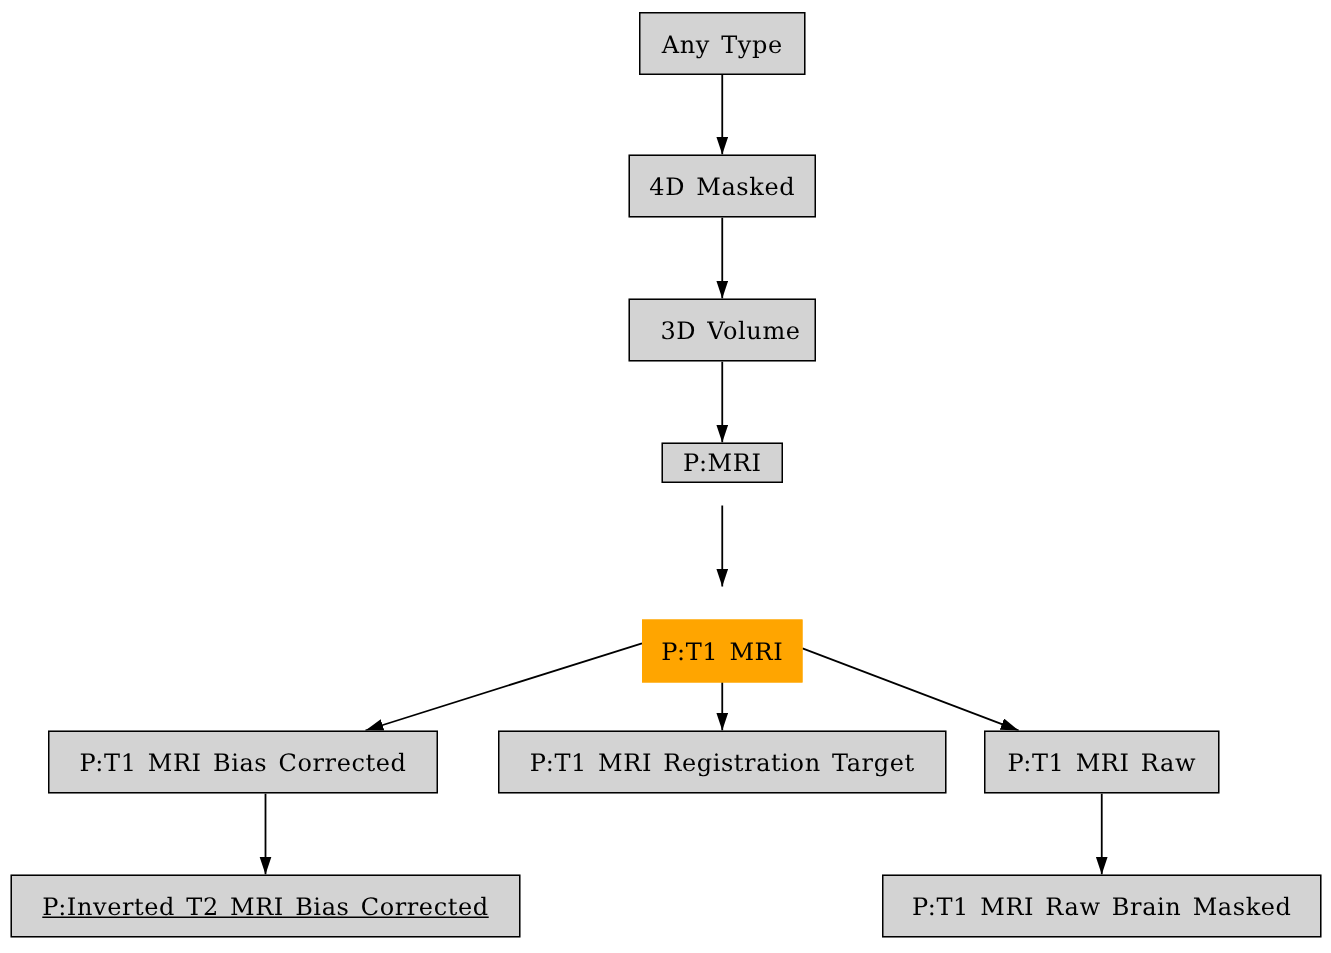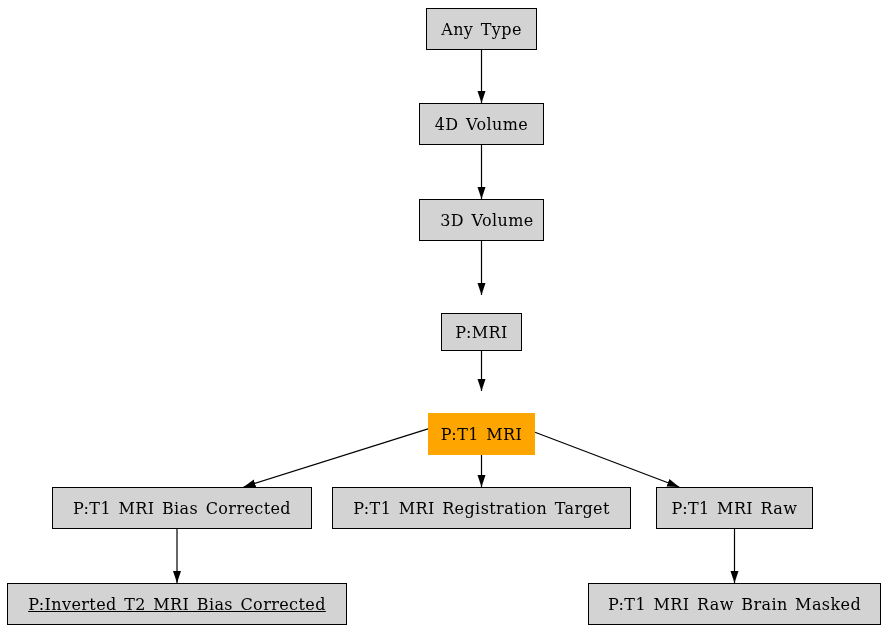--- a/index.html
+++ b/index.html
@@ -66,32 +66,32 @@
         <line x1="535" y1="432.300395256917" x2="679.15625" y2="487" marker-end="url(#arrowhead)"></line>
         <line x1="177" y1="529" x2="177" y2="583" marker-end="url(#arrowhead)"></line>
         <line x1="734.5" y1="529" x2="734.5" y2="583" marker-end="url(#arrowhead)"></line>
       </g>
   </svg>
   <div id="nodes-layer">
       <div class="node" style="left: 426px; top: 8px; width: 111px; height: 42px;">
         <span>Any Type</span>
       </div>
       <div class="node" style="left: 419px; top: 103px; width: 125px; height: 42px;">
-        <span>4D Volume</span>
+        <span>4D Masked</span>
       </div>
       <div class="node" style="left: 419px; top: 199px; width: 125px; height: 42px; padding-left: 11px;">
         <span>3D Volume</span>
       </div>
-      <div class="node" style="left: 441px; top: 313px; width: 81px; height: 38px;">
+      <div class="node" style="left: 441px; top: 295px; width: 81px; height: 27px;">
         <span>P:MRI</span>
       </div>
       <div class="node highlight" style="left: 428px; top: 391px; width: 107px; height: 42px; margin-top: 22px;">
         <span>P:T1 MRI</span>
       </div>
-      <div class="node" style="left: 52px; top: 487px; width: 260px; height: 42px;">
+      <div class="node" style="left: 32px; top: 487px; width: 260px; height: 42px;">
         <span>P:T1 MRI Bias Corrected</span>
       </div>
       <div class="node" style="left: 332px; top: 487px; width: 299px; height: 42px;">
         <span>P:T1 MRI Registration Target</span>
       </div>
       <div class="node" style="left: 656px; top: 487px; width: 157px; height: 42px; align-items: center;">
         <span>P:T1 MRI Raw</span>
       </div>
       <div class="node" style="left: 7px; top: 583px; width: 340px; height: 42px; text-decoration: underline;">
         <span>P:Inverted T2 MRI Bias Corrected</span>

